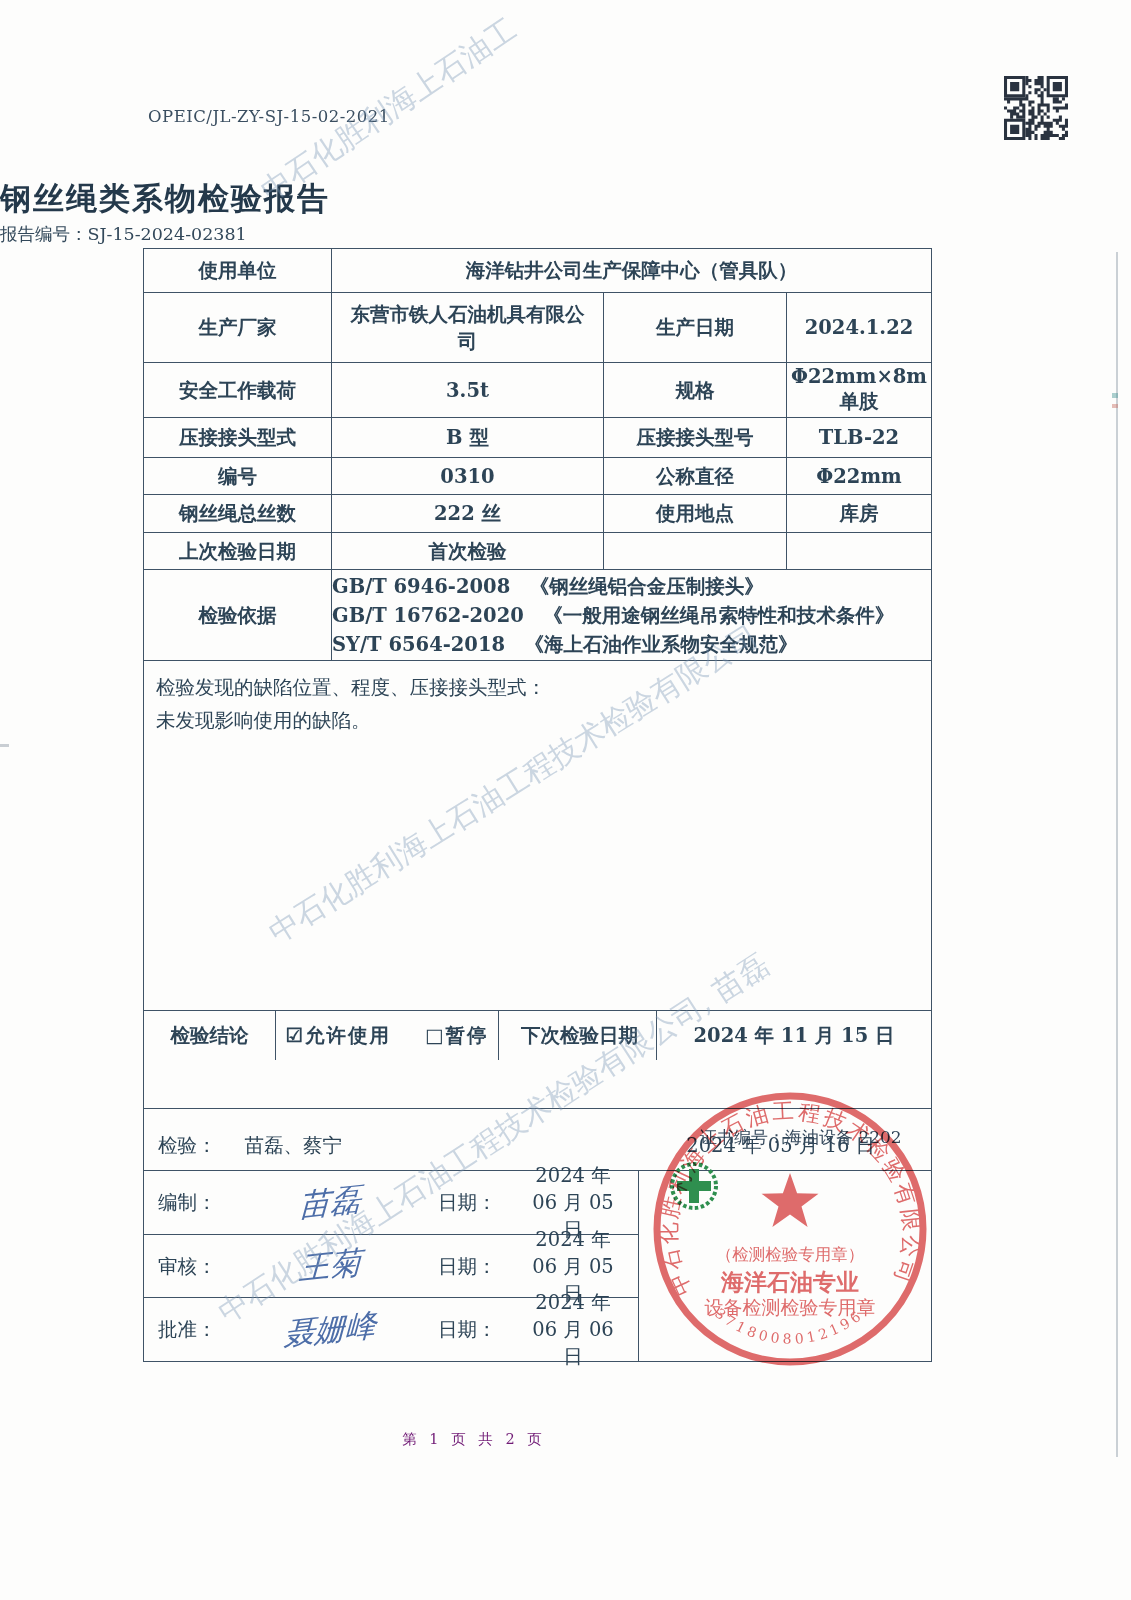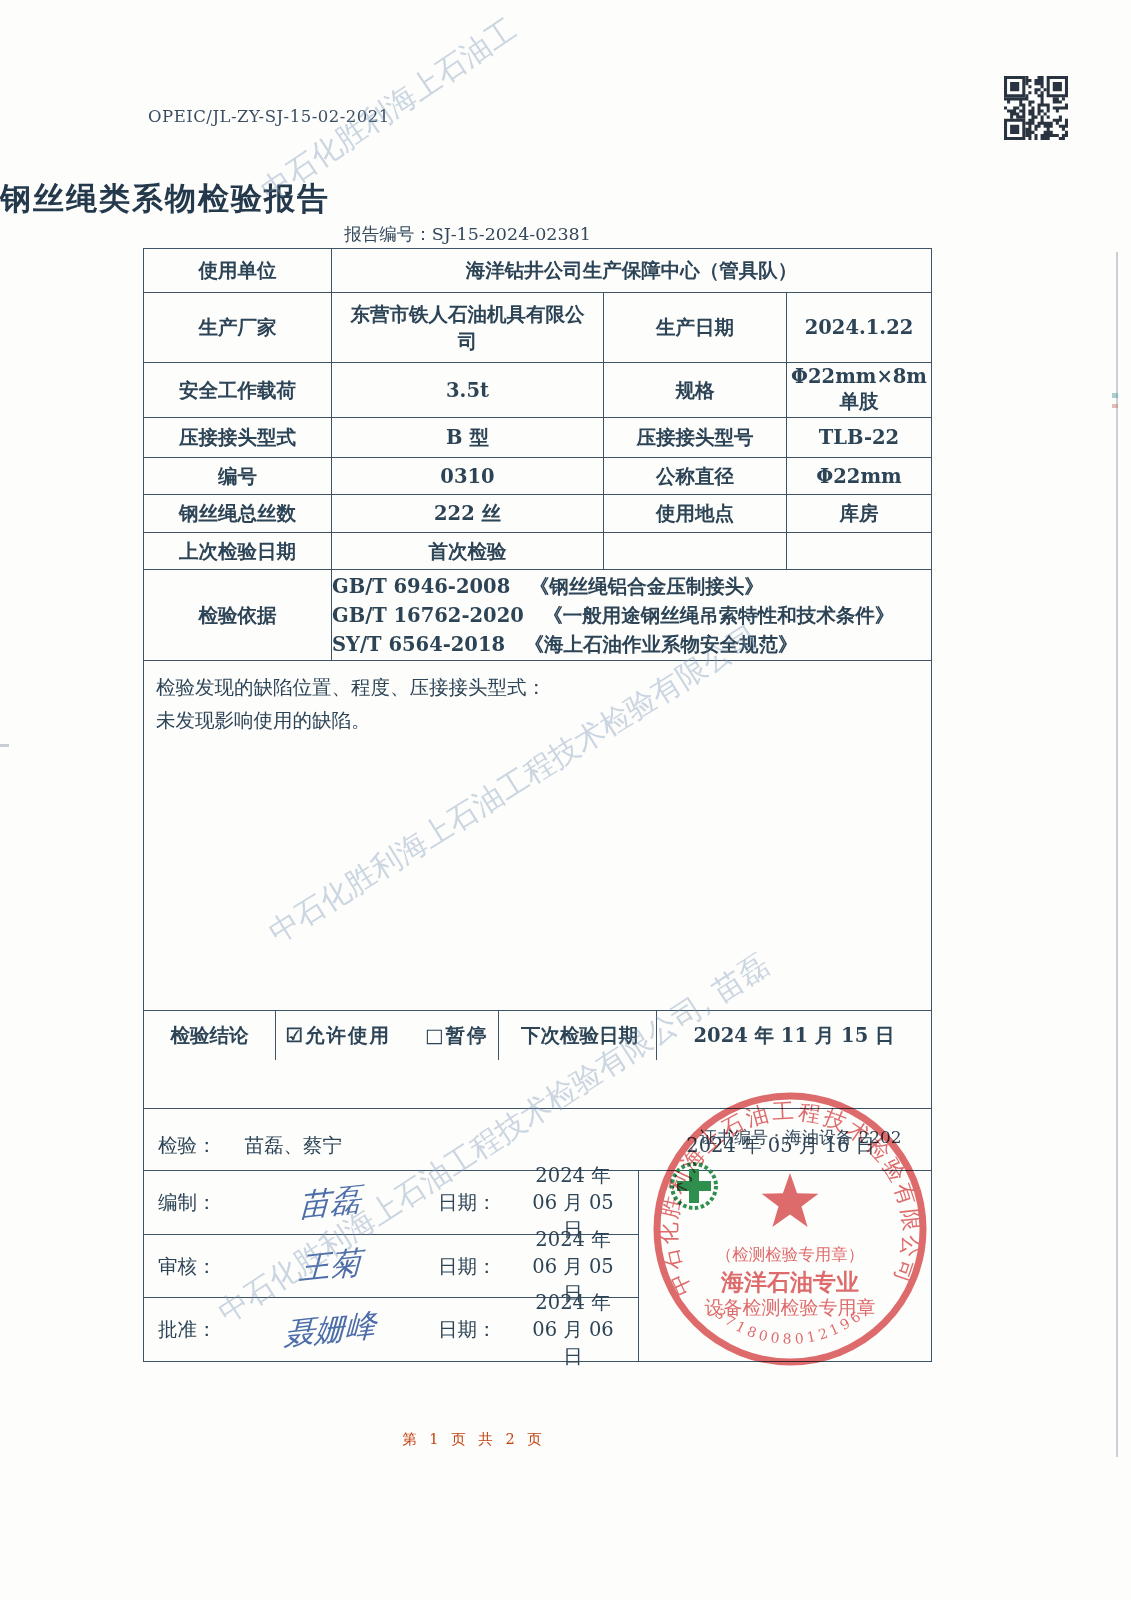--- a/index.html
+++ b/index.html
@@ -11,21 +11,21 @@
     --green:#2f8f4f;
   }
   *{margin:0;padding:0;box-sizing:border-box;}
   html,body{background:#e8e8e8;}
   body{font-family:"DejaVu Serif","Liberation Serif",serif;}
   .page{position:relative;width:1131px;height:1600px;margin:0 auto;background:#fdfdfc;overflow:hidden;color:var(--ink);}
 
   
   .doc-code{position:absolute;left:148px;top:107px;font-size:16.5px;letter-spacing:.5px;color:#3a4e60;}
   .title{position:absolute;left:0;top:178px;width:1020px;text-align:left;font-size:31px;font-weight:600;letter-spacing:2px;color:#24394b;}
-  .report-no{position:absolute;left:0;top:222px;width:935px;text-align:center;font-size:17.5px;color:#32485a;}
+  .report-no{position:absolute;left:0;top:222px;width:935px;text-align:left;font-size:17.5px;color:#32485a;}
 
   
   .qr{position:absolute;left:1004px;top:76px;width:64px;height:64px;}
 
   
   .wm{position:absolute;white-space:nowrap;font-size:30px;color:var(--wm);pointer-events:none;transform-origin:left bottom;z-index:5;}
   .wm-top{left:276px;top:170px;transform:rotate(-34deg);}
   .wm-mid{left:283px;top:912px;transform:rotate(-32deg);}
   .wm-bot{left:233px;top:1292px;transform:rotate(-33deg);}
 
@@ -60,21 +60,21 @@
   .sdate{flex:1;text-align:center;padding-right:14px;}
   .sign-right{flex:1;border-left:1.5px solid var(--bd);position:relative;}
 
   
   .cert-no{position:absolute;left:700px;top:1126px;font-size:17px;color:#33475a;z-index:3;}
   .green-logo{position:absolute;left:664px;top:1158px;z-index:3;}
   .stamp{position:absolute;left:640px;top:1079px;width:300px;height:300px;z-index:4;mix-blend-mode:multiply;opacity:.88;}
   .stamp text{font-family:"DejaVu Serif","Liberation Serif",serif;}
 
   
-  .footer{position:absolute;left:0;top:1430px;width:918px;text-align:center;font-size:14.5px;letter-spacing:4px;color:#c2410c;padding-left:30px;}
+  .footer{position:absolute;left:0;top:1430px;width:918px;text-align:center;font-size:14.5px;letter-spacing:4px;color:#701a75;padding-left:30px;}
 
   
   .edge-line{position:absolute;left:1116px;top:252px;width:2px;height:1205px;background:rgba(125,140,155,.4);}
   .tick1{position:absolute;left:1112px;top:393px;width:6px;height:5px;background:rgba(70,150,150,.45);}
   .tick2{position:absolute;left:1112px;top:404px;width:6px;height:4px;background:rgba(200,110,100,.45);}
   .lmark{position:absolute;left:0;top:744px;width:9px;height:3px;background:rgba(150,160,170,.5);}
 </style>
 </head>
 <body>
 

